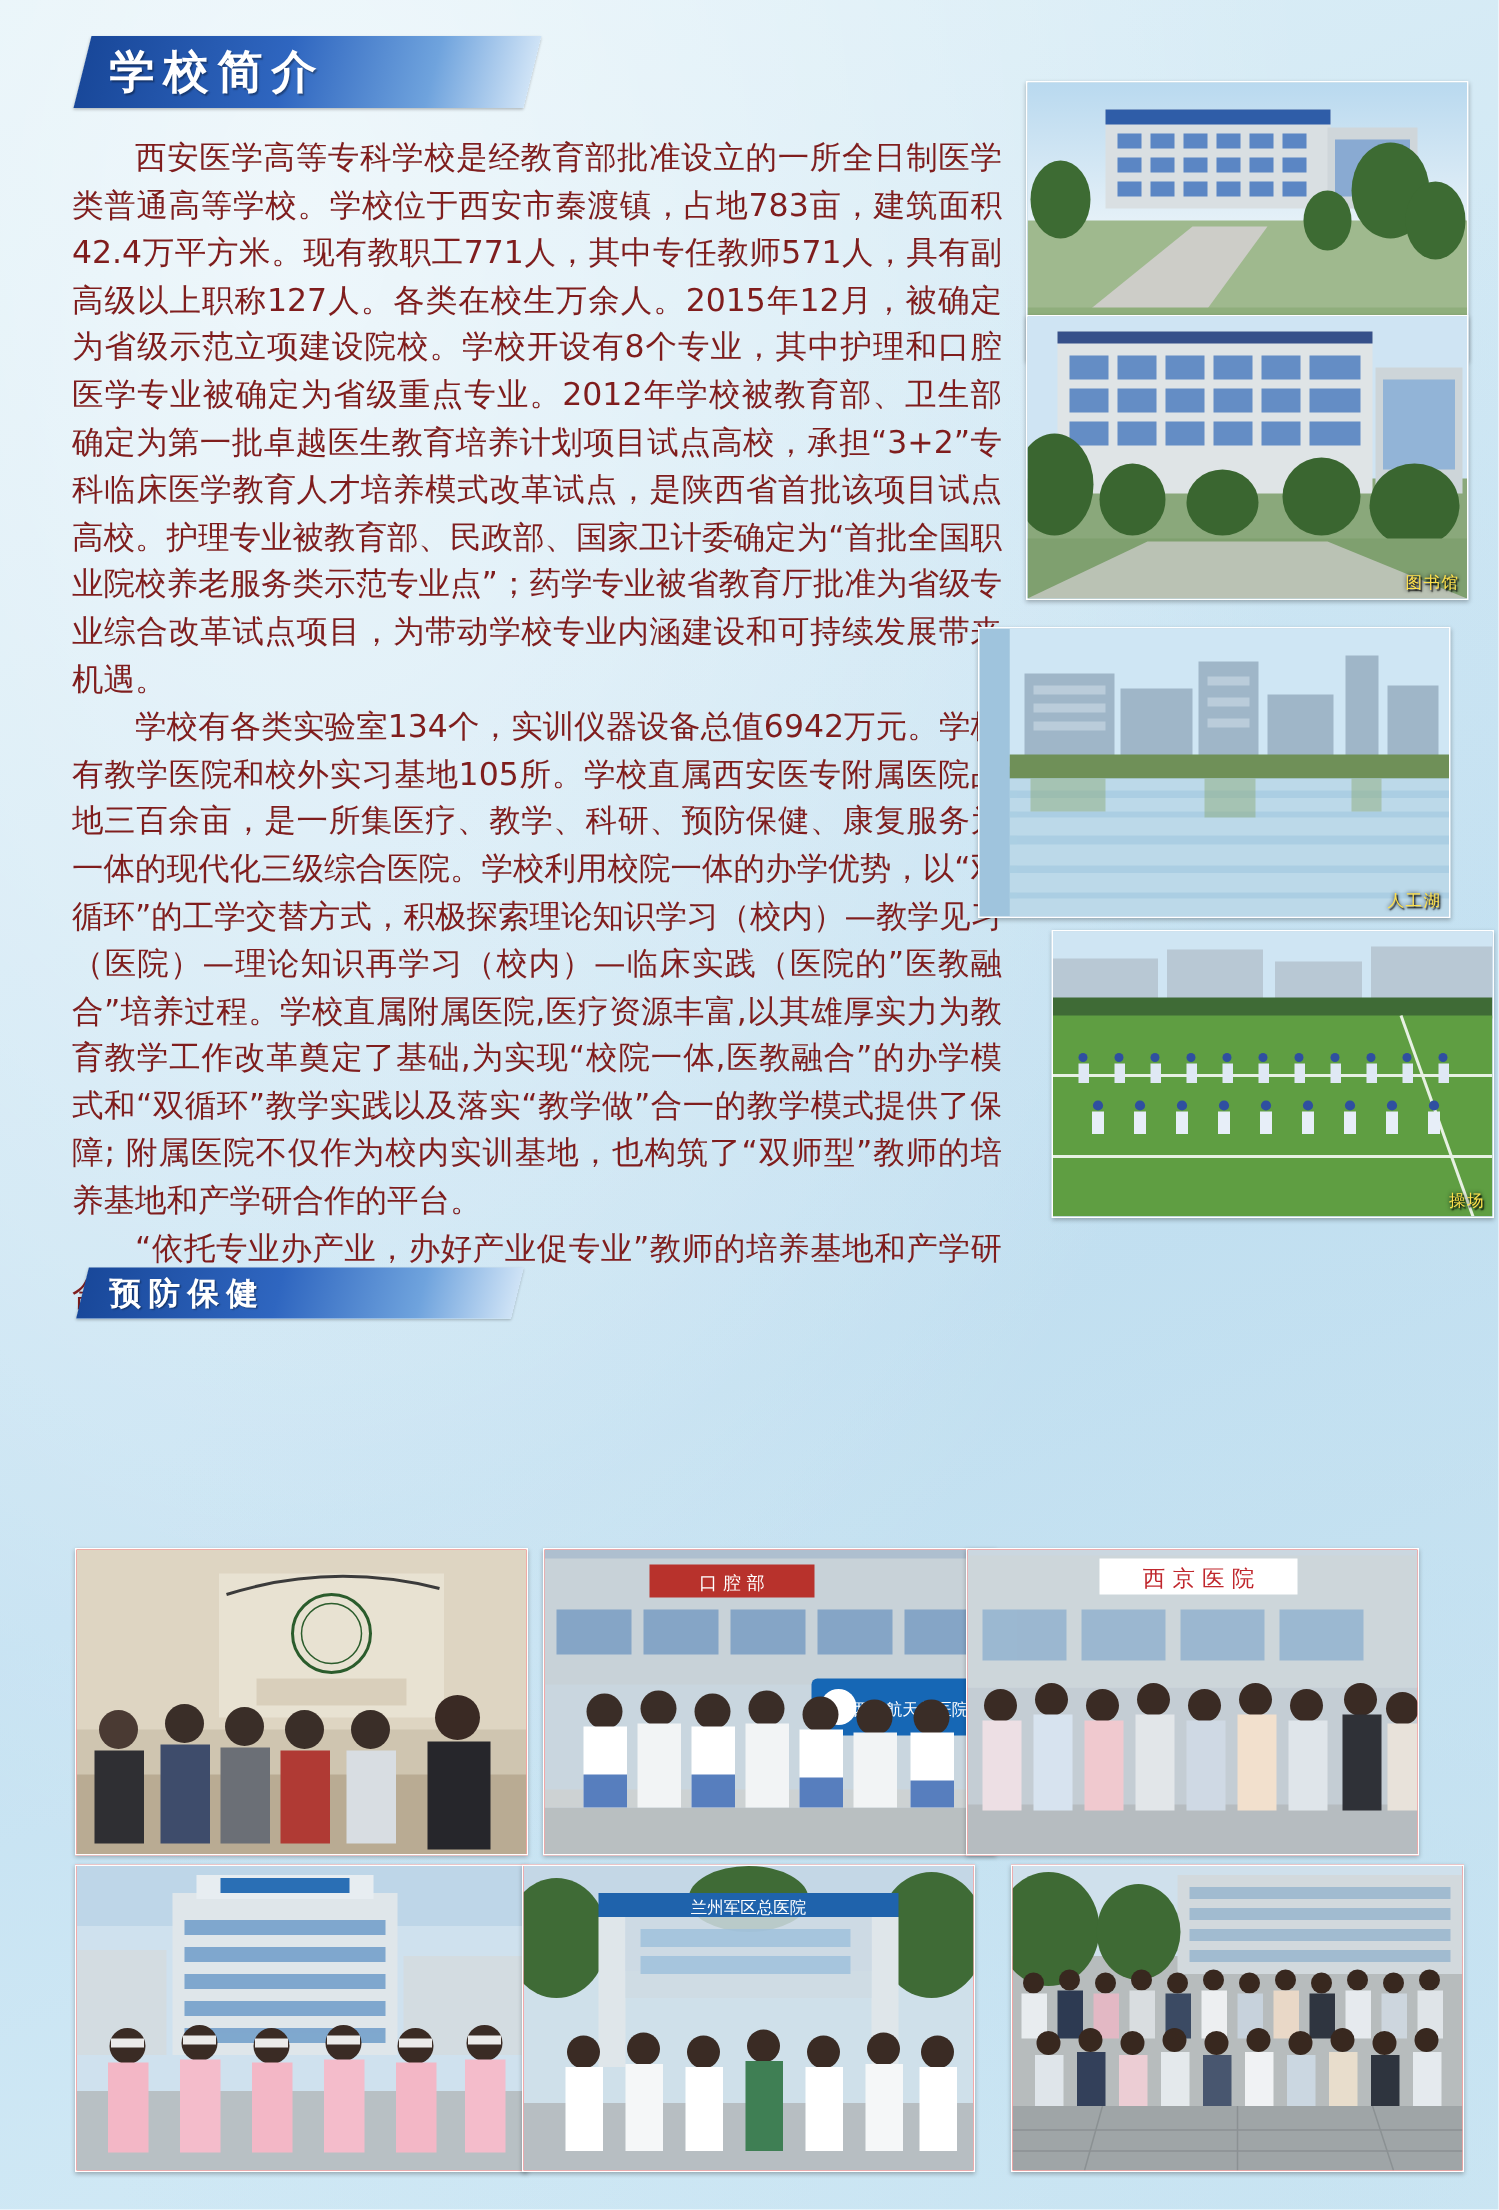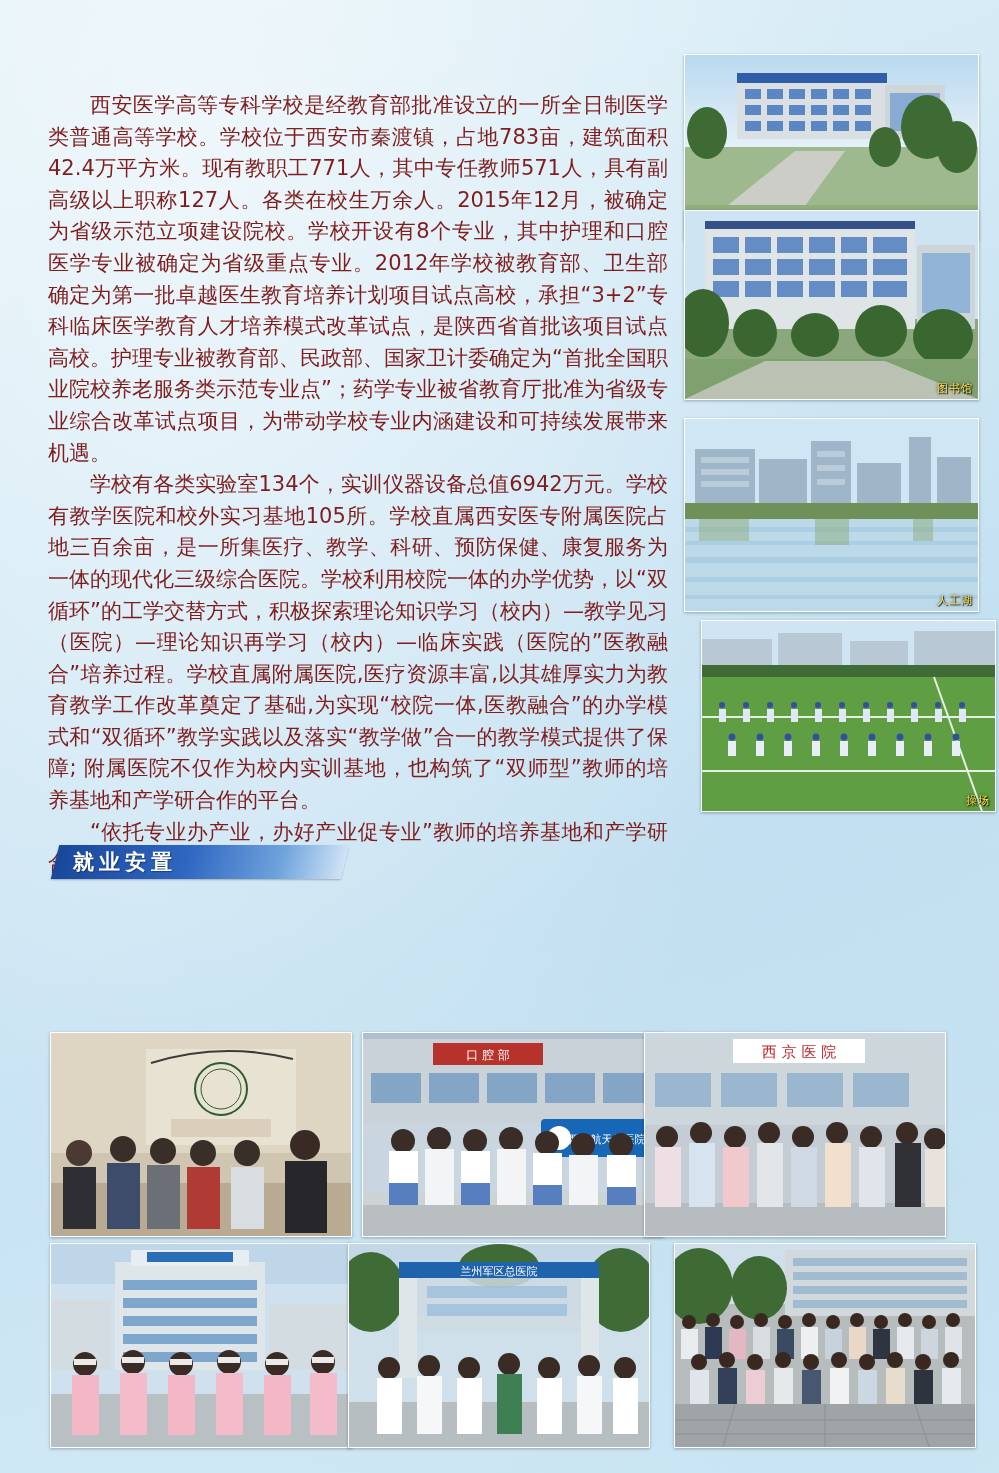--- a/index.html
+++ b/index.html
@@ -107,21 +107,21 @@
     right: 5px;
     bottom: 3px;
     color: #ffe14d;
     font-size: 11px;
     letter-spacing: 1px;
     text-shadow: 0 0 3px rgba(0,0,0,0.9), 1px 1px 1px rgba(0,0,0,0.9);
     font-family: "DejaVu Sans", "Liberation Sans", sans-serif;
   }
   #photo-training { left: 684px; top: 18px;  width: 293px; height: 185px; margin-top: 36px; }
   #photo-library  { left: 684px; top: 210px; width: 293px; height: 188px; }
-  #photo-lake     { left: 684px; top: 418px; width: 293px; height: 192px; }
+  #photo-lake     { left: 652px; top: 418px; width: 293px; height: 192px; padding-left: 20px; }
   #photo-field    { left: 701px; top: 620px; width: 293px; height: 190px; }
 
   
   .grid-photo {
     position: absolute;
     overflow: hidden;
     border: 1px solid #ffffff;
     box-shadow: 0 1px 3px rgba(0,0,0,0.28);
     background: #ef4444;
   }
@@ -134,20 +134,24 @@
 
   
   .ph-svg { display: block; width: 100%; height: 100%; }
 </style>
 </head>
 <body>
 
 <div class="page">
   <div class="paper-tint"></div>
 
+  <div class="banner" id="banner-school">
+    <div class="bar"></div>
+    <div class="txt">学校简介</div>
+  </div>
 
   <div class="body-text" id="intro-text">
     <p>西安医学高等专科学校是经教育部批准设立的一所全日制医学类普通高等学校。学校位于西安市秦渡镇，占地783亩，建筑面积42.4万平方米。现有教职工771人，其中专任教师571人，具有副高级以上职称127人。各类在校生万余人。2015年12月，被确定为省级示范立项建设院校。学校开设有8个专业，其中护理和口腔医学专业被确定为省级重点专业。2012年学校被教育部、卫生部确定为第一批卓越医生教育培养计划项目试点高校，承担“3+2”专科临床医学教育人才培养模式改革试点，是陕西省首批该项目试点高校。护理专业被教育部、民政部、国家卫计委确定为“首批全国职业院校养老服务类示范专业点”；药学专业被省教育厅批准为省级专业综合改革试点项目，为带动学校专业内涵建设和可持续发展带来机遇。</p>
     <p>学校有各类实验室134个，实训仪器设备总值6942万元。学校有教学医院和校外实习基地105所。学校直属西安医专附属医院占地三百余亩，是一所集医疗、教学、科研、预防保健、康复服务为一体的现代化三级综合医院。学校利用校院一体的办学优势，以“双循环”的工学交替方式，积极探索理论知识学习（校内）—教学见习（医院）—理论知识再学习（校内）—临床实践（医院的”医教融合”培养过程。学校直属附属医院,医疗资源丰富,以其雄厚实力为教育教学工作改革奠定了基础,为实现“校院一体,医教融合”的办学模式和“双循环”教学实践以及落实“教学做”合一的教学模式提供了保障; 附属医院不仅作为校内实训基地，也构筑了“双师型”教师的培养基地和产学研合作的平台。</p>
     <p>“依托专业办产业，办好产业促专业”教师的培养基地和产学研合作的平台。</p>
   </div>
 
   <div class="photo" id="photo-training">
     <svg class="ph-svg" viewBox="0 0 293 185" preserveAspectRatio="none">
       <defs>
@@ -348,21 +352,21 @@
         <rect x="194" y="120" width="8" height="15"></rect>
           <rect x="222" y="120" width="8" height="15"></rect>
         <rect x="250" y="120" width="8" height="15"></rect>
       </g>
     </svg>
     <div class="cap">操场</div>
   </div>
 
   <div class="banner" id="banner-employ">
     <div class="bar"></div>
-    <div class="txt">就业安置</div>
+    <div class="txt">预防保健</div>
   </div>
 
 
   <div class="grid-photo" id="grid-0">
     <svg class="ph-svg" viewBox="0 0 300 203" preserveAspectRatio="none">
       <rect x="0" y="0" width="300" height="203" fill="#cfc5b0"></rect>
       <rect x="0" y="0" width="300" height="120" fill="#ded5c2"></rect>
 
       <rect x="95" y="16" width="150" height="96" fill="#e8e2d2"></rect>
       <circle cx="170" cy="56" r="26" fill="none" stroke="#2b5c2c" stroke-width="2"></circle>

